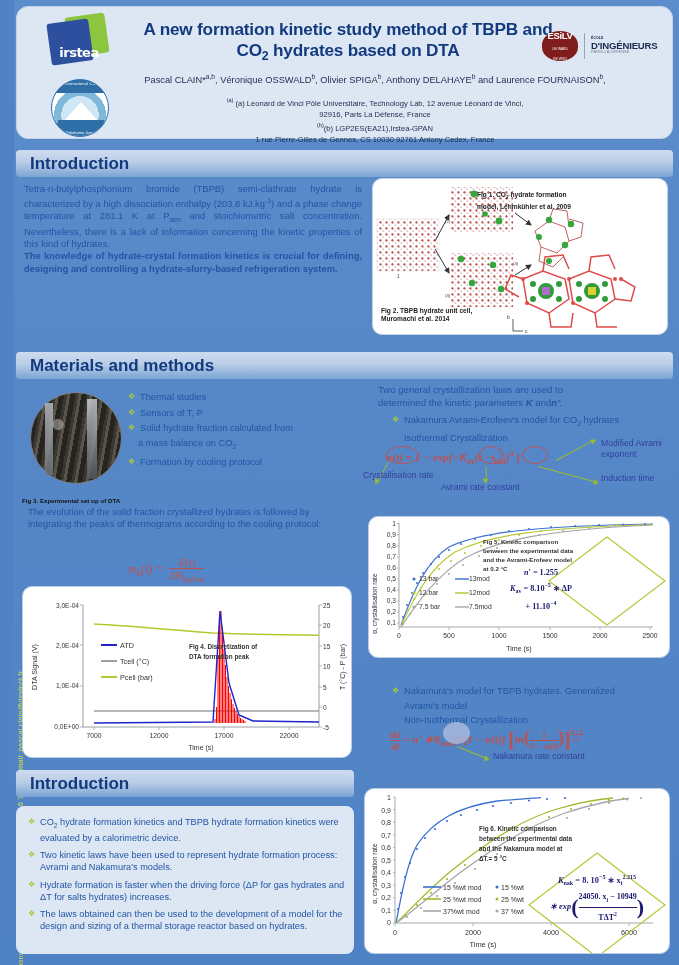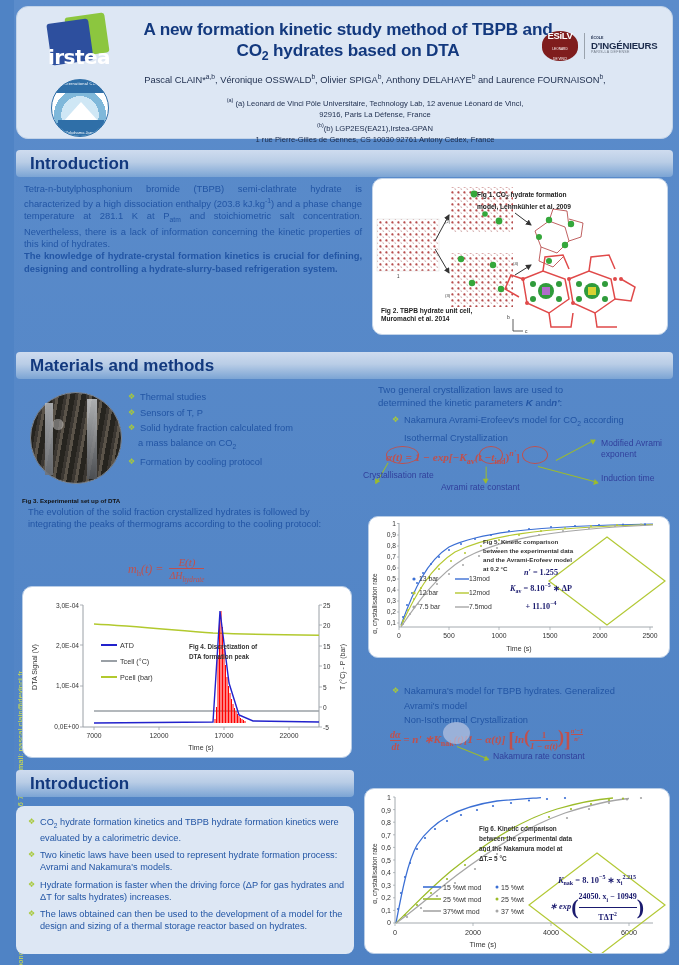--- a/index.html
+++ b/index.html
@@ -34,21 +34,21 @@
   }
   .irstea-logo {
     position:absolute; left:32px; top:8px; width:60px; height:56px;
   }
   .irstea-logo .sq-blue{ position:absolute; left:0; top:6px; width:42px;height:42px;
      background:#2d4f9e; transform:rotate(-8deg); border-radius:3px;}
   .irstea-logo .sq-green{ position:absolute; left:18px; top:0px; width:40px;height:40px;
      background:#8cc63f; transform:rotate(-8deg); border-radius:3px;}
   .irstea-logo .word{
      position:absolute; left:-2px; top:30px; width:64px; text-align:center;
-     color:#fff; font-weight:bold; font-size:20px; letter-spacing:-0.5px;
+     color:#fff; font-weight:bold; font-size:13px; letter-spacing:-0.5px;
      font-family:"DejaVu Sans", sans-serif;
   }
   .conf-logo{
     position:absolute; left:34px; top:72px; width:58px;height:58px;border-radius:50%;
     background: radial-gradient(circle at 50% 62%, #cfe7f5 0 42%, #7fb8da 42% 58%, #ffffff 58% 72%, #2f6fa8 72% 100%);
     border:1px solid #2f6fa8;
     overflow:hidden;
   }
   .conf-logo .mt{position:absolute;left:11px;top:22px;width:36px;height:20px;
     background:#ffffff; clip-path: polygon(50% 0,100% 100%,0 100%);}
@@ -467,21 +467,21 @@
 
   <div class="mr-head" style="left:378px; top:384px; width:290px;">
     <span>Two general crystallization laws are used to</span><br>
     <span>determined the kinetic parameters</span>
     <i style="font-weight:bold">K</i>
     <span>and</span><i style="font-weight:bold">n'</i><span>:</span>
   </div>
 
   <div class="bullets" style="left:392px; top:413px; width:280px;">
     <div class="b">
-      <span>Nakamura Avrami-Erofeev's model for CO</span><sub>2</sub><span> according</span><br>
+      <span>Nakamura Avrami-Erofeev's model for CO</span><sub>2</sub><span> hydrates</span><br>
       <span>Isothermal Crystallization</span>
     </div>
   </div>
 
   <div class="formula" style="position:absolute;left:386px;top:449px;font-size:11.2px;font-weight:bold;white-space:nowrap;">
     <span style="font-style:italic">α(t) = 1 − exp[−</span><span style="font-style:italic">K</span><sub>av</sub><span style="font-style:italic">(t −</span><span style="font-style:italic">t</span><sub>ind</sub><span>)</span><sup style="font-style:italic">n'</sup><span>]</span>
   </div>
   <div class="ellipse" style="left:386px;top:446px;width:33px;height:18px;"></div>
   <div class="ellipse" style="left:479px;top:446px;width:24px;height:18px;"></div>
   <div class="ellipse" style="left:522px;top:446px;width:26px;height:18px;"></div>

